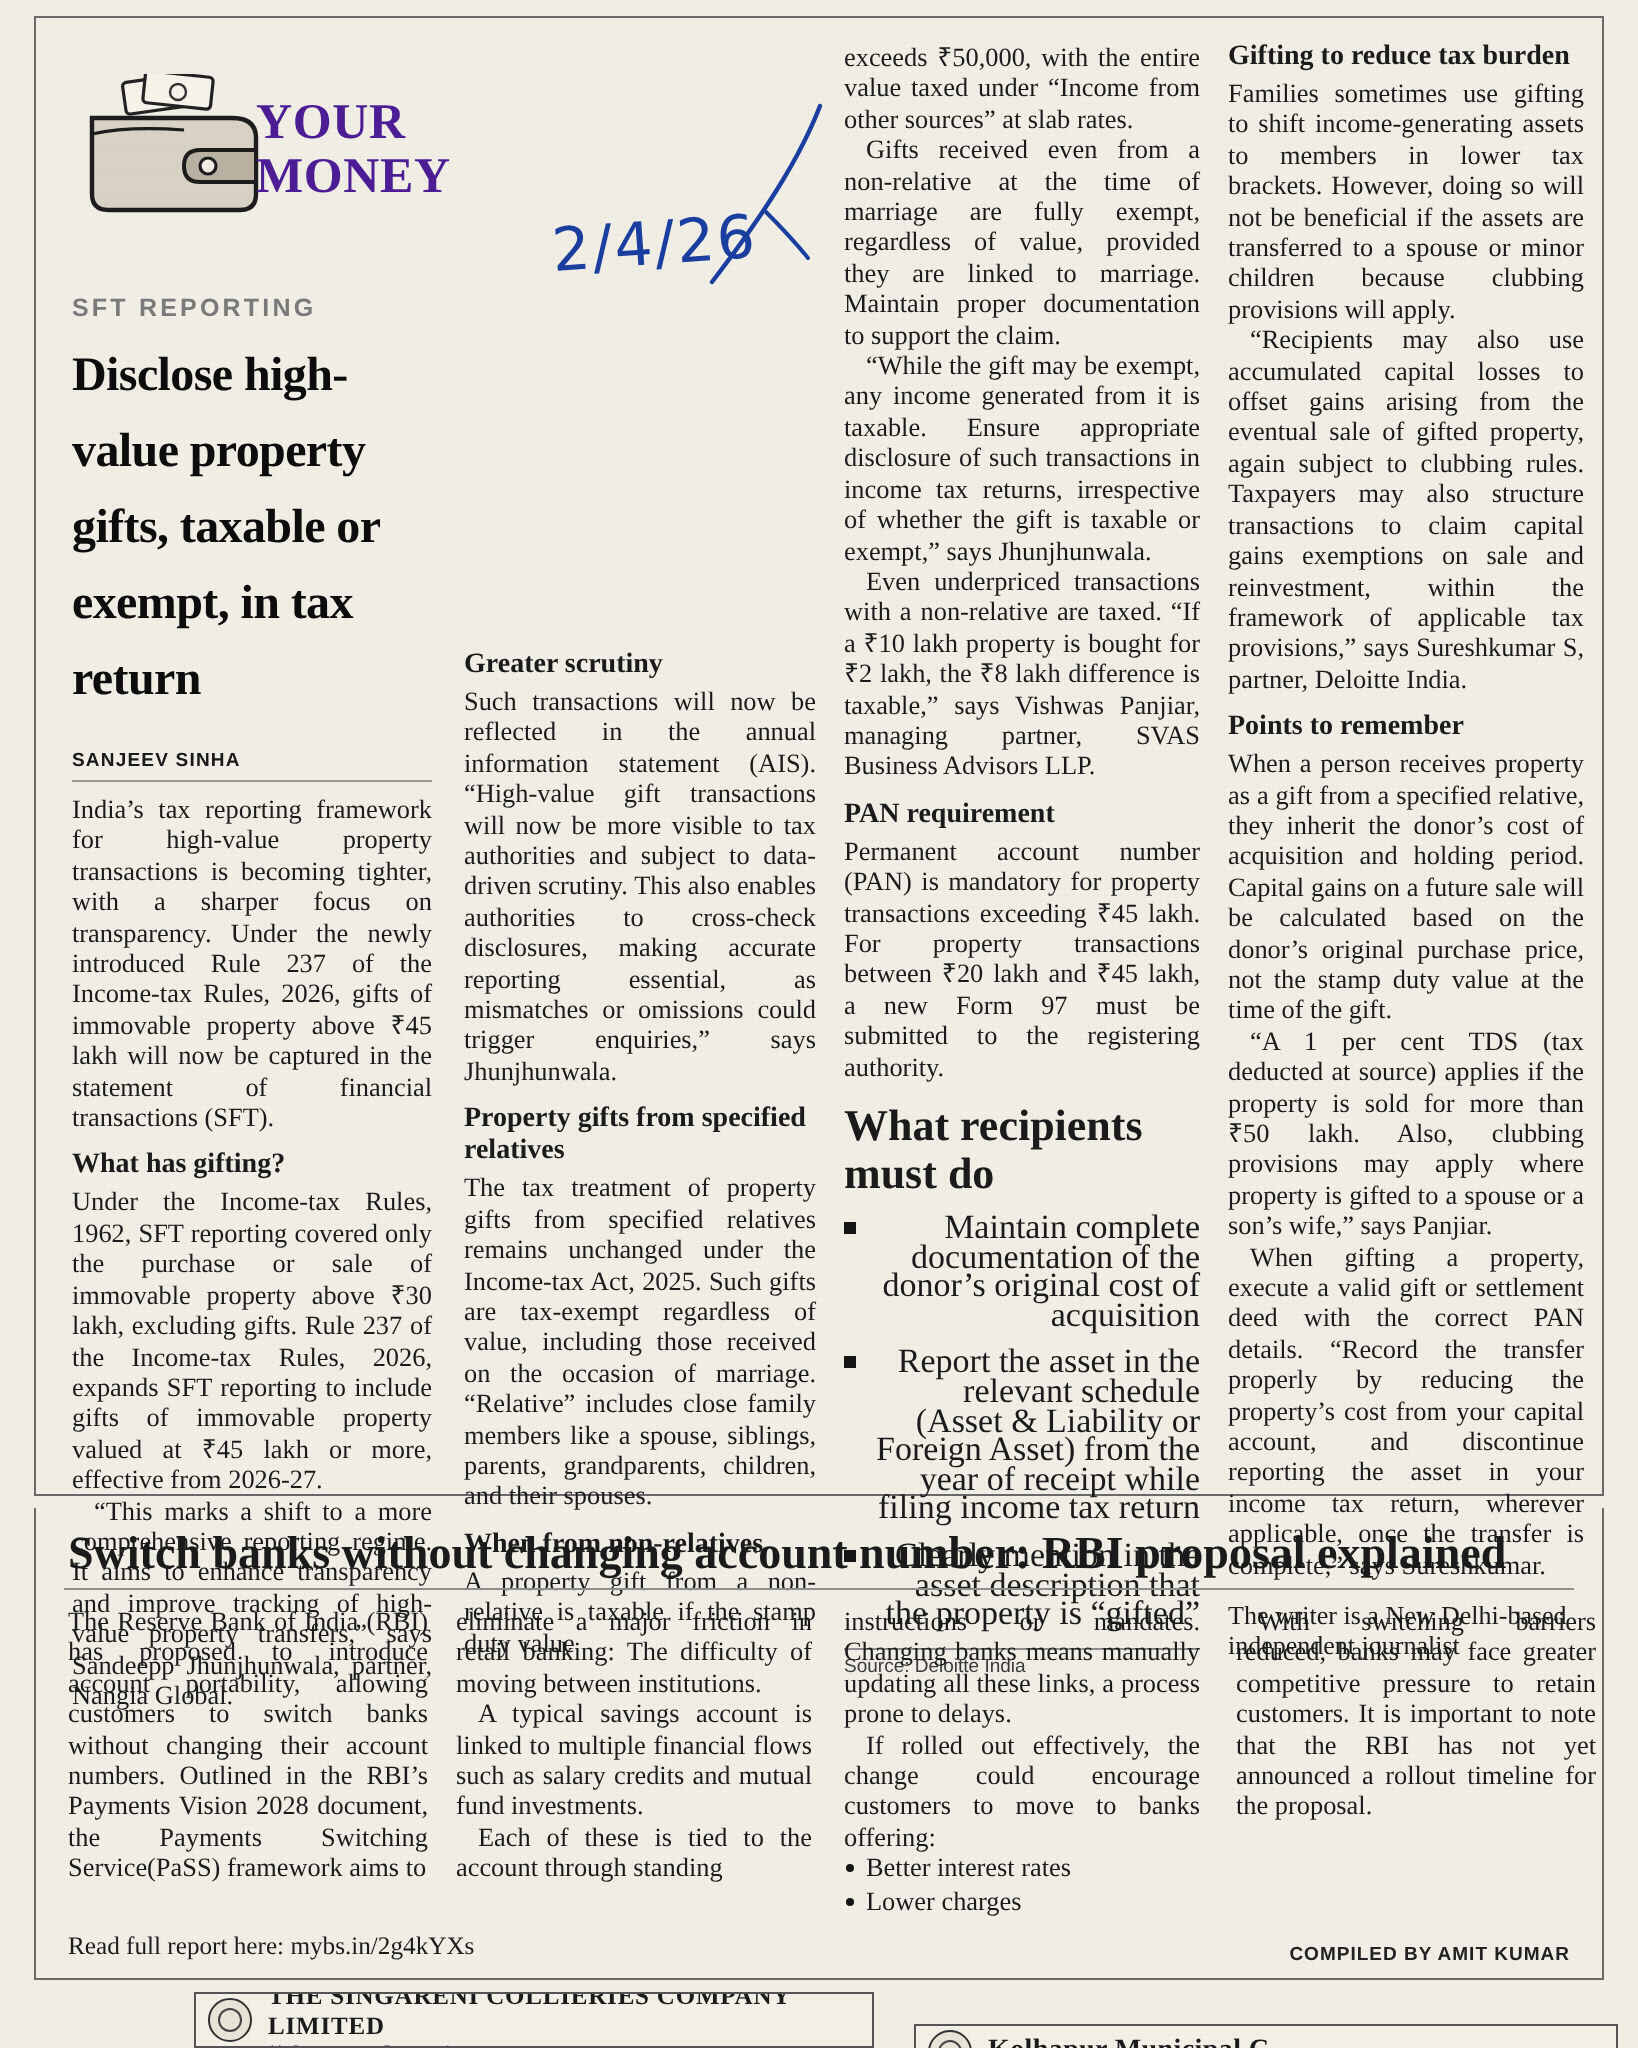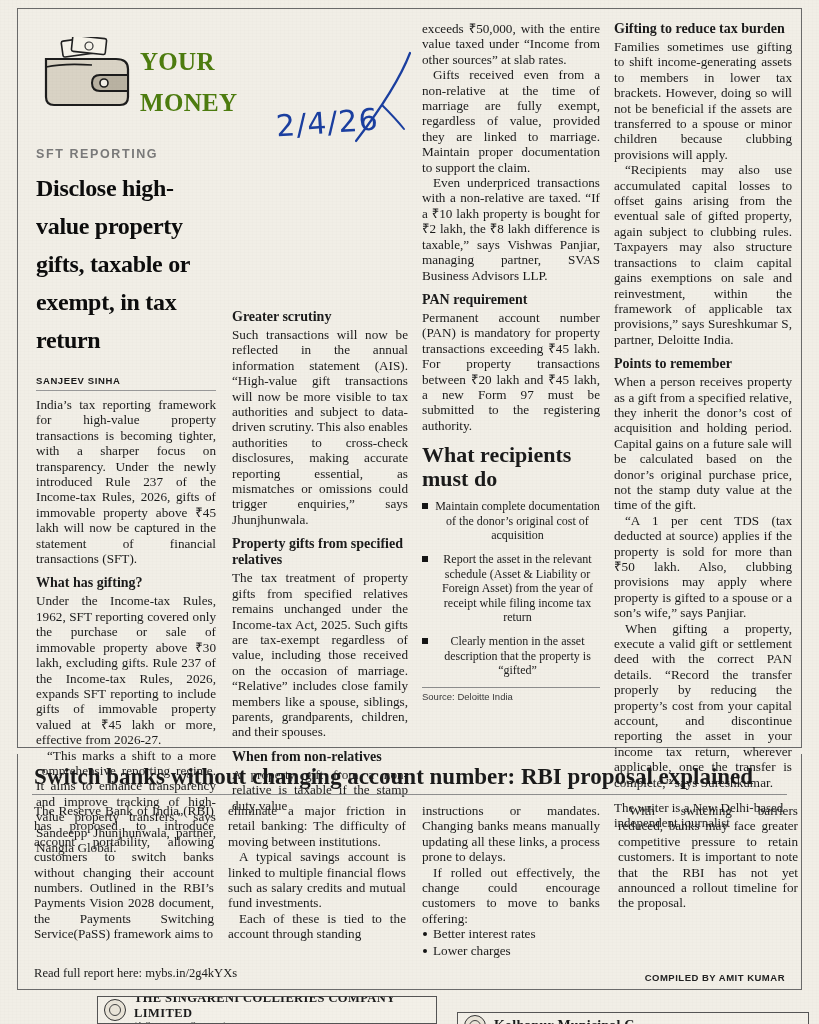--- a/index.html
+++ b/index.html
@@ -41,26 +41,26 @@
   .col2{left:214px;width:176px;}
   .col3{left:404px;width:178px;}
   .col4{left:596px;width:178px;}
 
   
   .masthead{position:relative;height:120px;}
   .wallet{
     position:absolute;left:6px;top:16px;width:92px;height:72px;
   }
   .ym{
-    position:absolute;left:104px;top:28px;
+    position:absolute;left:92px;top:28px;
     font-family:"Liberation Serif", serif;
     font-weight:bold;font-size:25px;line-height:25px;
-    letter-spacing:.3px;color:#4d7c0f;
-  }
-  .ym .l2{display:block;margin-top:16px;}
+    letter-spacing:.3px;color:#4c1d95;
+  }
+  .ym .l2{display:block;margin-top:2px;}
   .kicker{
     font-family:"Liberation Sans", sans-serif;
     font-weight:bold;font-size:12.5px;letter-spacing:1.6px;
     color:#7a7a7a;margin-top:6px;
   }
   .headline{
     font-family:"Liberation Serif", serif;
     font-weight:bold;
     font-size:24px;line-height:38px;
     letter-spacing:-.3px;
@@ -93,23 +93,23 @@
     font-family:"Liberation Serif", serif;
     font-weight:bold;font-size:22px;line-height:24px;
     margin:10px 0 8px 0;
   }
   ul.checklist{
     margin:0;padding:0;list-style:none;
   }
   ul.checklist li{
     position:relative;
     padding-left:13px;
-    font-size:12px;line-height:14.6px;
+    font-size:17px;line-height:14.6px;
     margin-bottom:9px;
-    text-align:center;
+    text-align:right;
   }
   ul.checklist li:before{
     content:"";position:absolute;left:0;top:4px;
     width:6px;height:6px;background:#151515;
   }
   .source{
     font-family:"Liberation Sans", sans-serif;
     font-size:9.5px;color:#3a3a3a;margin-top:2px;
   }
   .srcline{border-top:1px solid #8e8e8e;margin:6px 0 3px 0;}
@@ -224,31 +224,32 @@
         <div class="byline">SANJEEV SINHA</div>
         <div class="rule"></div>
 
         <p class="body">India’s tax reporting framework for high-value property transactions is becoming tighter, with a sharper focus on transparency. Under the newly introduced Rule 237 of the Income-tax Rules, 2026, gifts of immovable property above ₹45 lakh will now be captured in the statement of financial transactions (SFT).</p>
         <h3 class="sub">What has gifting?</h3>
         <p class="body">Under the Income-tax Rules, 1962, SFT reporting covered only the purchase or sale of immovable property above ₹30 lakh, excluding gifts. Rule 237 of the Income-tax Rules, 2026, expands SFT reporting to include gifts of immovable property valued at ₹45 lakh or more, effective from 2026-27.</p>
         <p class="body">“This marks a shift to a more comprehensive reporting regime. It aims to enhance transparency and improve tracking of high-value property transfers,” says Sandeepp Jhunjhunwala, partner, Nangia Global.</p>
       </div>
 
       <div class="col col2" style="top:300px">
-        <h3 class="sub" style="margin-top:0">Greater scrutiny</h3>
+        <h3 class="sub" style="margin-top:16px">Greater scrutiny</h3>
         <p class="body">Such transactions will now be reflected in the annual information statement (AIS). “High-value gift transactions will now be more visible to tax authorities and subject to data-driven scrutiny. This also enables authorities to cross-check disclosures, making accurate reporting essential, as mismatches or omissions could trigger enquiries,” says Jhunjhunwala.</p>
         <h3 class="sub">Property gifts from specified relatives</h3>
         <p class="body">The tax treatment of property gifts from specified relatives remains unchanged under the Income-tax Act, 2025. Such gifts are tax-exempt regardless of value, including those received on the occasion of marriage. “Relative” includes close family members like a spouse, siblings, parents, grandparents, children, and their spouses.</p>
         <h3 class="sub">When from non-relatives</h3>
         <p class="body">A property gift from a non-relative is taxable if the stamp duty value</p>
       </div>
 
       <div class="col col3">
         <p class="body">exceeds ₹50,000, with the entire value taxed under “Income from other sources” at slab rates.</p>
         <p class="body">Gifts received even from a non-relative at the time of marriage are fully exempt, regardless of value, provided they are linked to marriage. Maintain proper documentation to support the claim.</p>
+        <p class="body">“While the gift may be exempt, any income generated from it is taxable. Ensure appropriate disclosure of such transactions in income tax returns, irrespective of whether the gift is taxable or exempt,” says Jhunjhunwala.</p>
         <p class="body">Even underpriced transactions with a non-relative are taxed. “If a ₹10 lakh property is bought for ₹2 lakh, the ₹8 lakh difference is taxable,” says Vishwas Panjiar, managing partner, SVAS Business Advisors LLP.</p>
         <h3 class="sub">PAN requirement</h3>
         <p class="body">Permanent account number (PAN) is mandatory for property transactions exceeding ₹45 lakh. For property transactions between ₹20 lakh and ₹45 lakh, a new Form 97 must be submitted to the registering authority.</p>
 
         <div class="bigsub">What recipients must do</div>
         <ul class="checklist">
           <li>Maintain complete documentation of the donor’s original cost of acquisition</li>
           <li>Report the asset in the relevant schedule (Asset &amp; Liability or Foreign Asset) from the year of receipt while filing income tax return</li>
           <li>Clearly mention in the asset description that the property is “gifted”</li>
         </ul>

